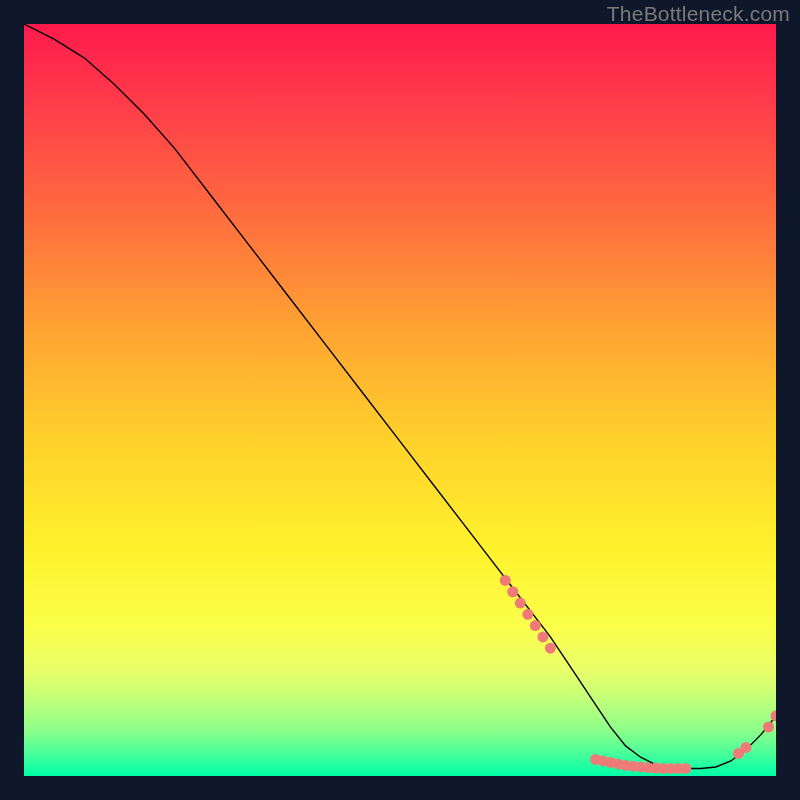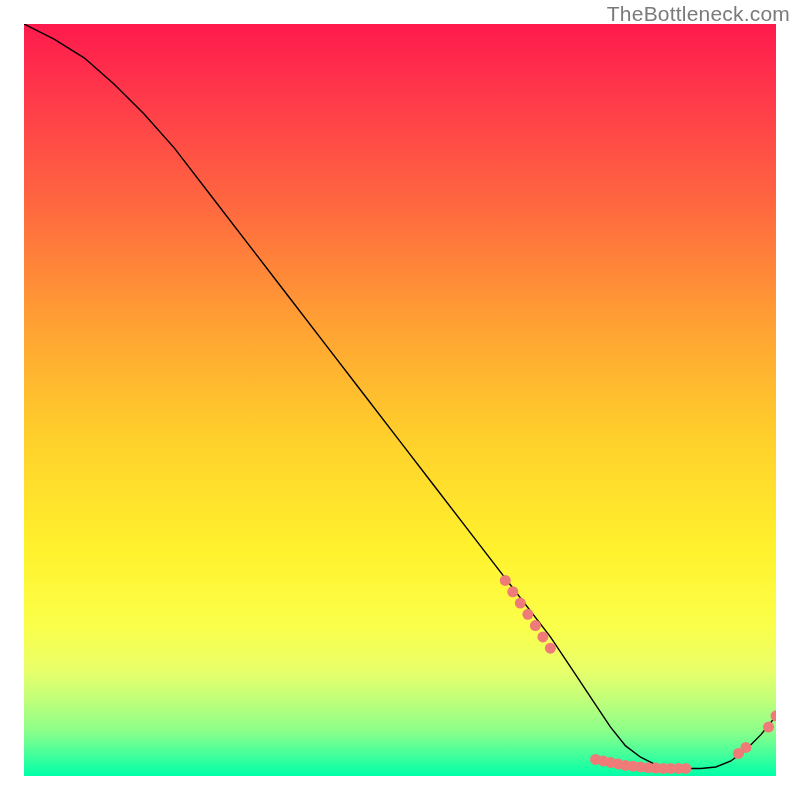--- a/index.html
+++ b/index.html
@@ -1,21 +1,21 @@
 <!DOCTYPE html>
 <html><head>
 <meta charset="utf-8">
 <style>
   * { margin: 0; padding: 0; box-sizing: border-box; }
   html, body { width: 800px; height: 800px; background: #000; overflow: hidden; }
   .frame {
     position: relative;
     width: 800px;
     height: 800px;
-    background: #ffffff;
+    background: #0f172a;
   }
   .plot {
     position: absolute;
     left: 24px;
     top: 24px;
     width: 752px;
     height: 752px;
     background: linear-gradient(to bottom,
       #ff1a4d 0%,
       #ff3a4a 10%,

